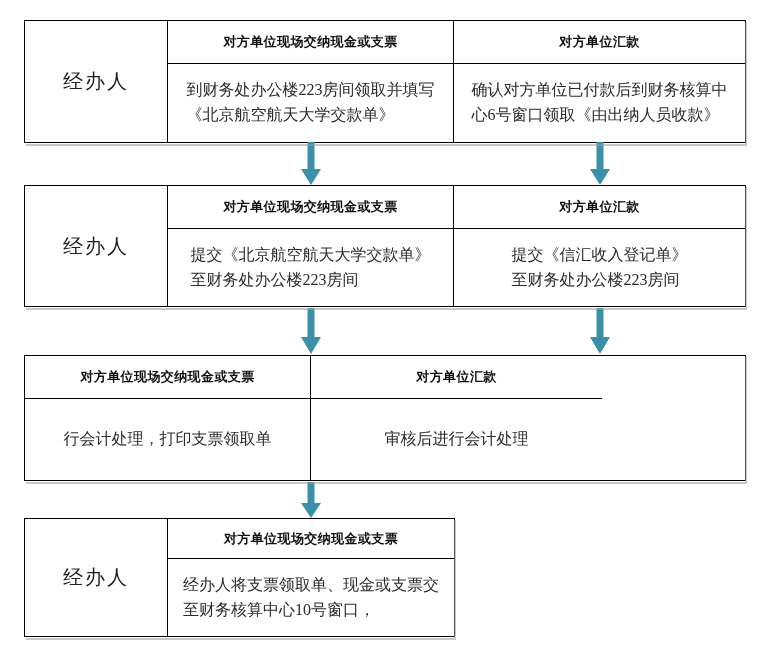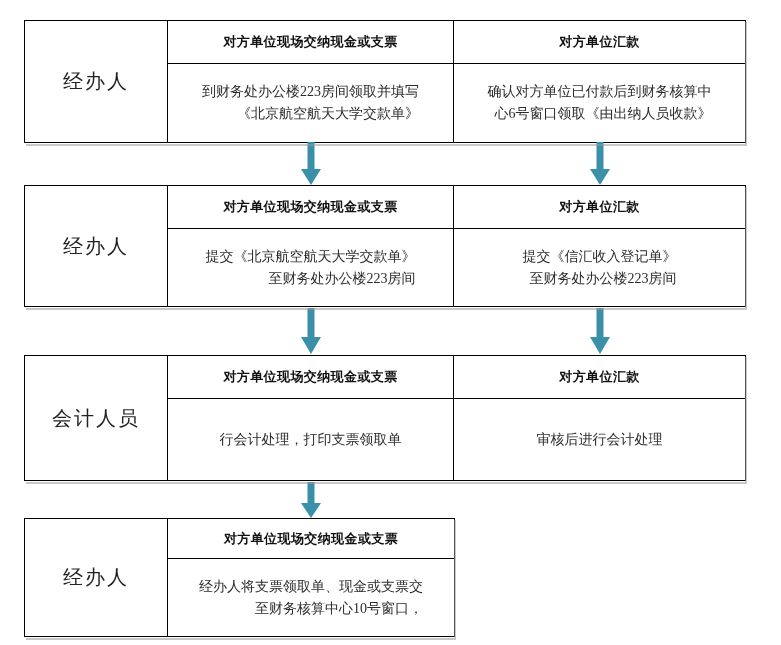--- a/index.html
+++ b/index.html
@@ -68,22 +68,22 @@
     text-align: center;
     padding: 0 6px;
     flex: 0 0 auto;
   }
 
   .col-body {
     box-sizing: border-box;
     display: flex;
     align-items: center;
     justify-content: center;
-    text-align: right;
-    font-size: 14px;
+    text-align: left;
+    font-size: 16px;
     line-height: 1.55;
     color: #2b2b2b;
     padding: 2px 7px;
     flex: 1 1 auto;
   }
   .col-body span { display: block; }
 
   
   .arrow {
     position: absolute;
@@ -143,23 +143,20 @@
       <div class="col-body">
         <div>
           <span>提交《信汇收入登记单》</span>
           <span>至财务处办公楼223房间</span>
         </div>
       </div>
     </div>
   </div>
 
   <div class="block" style="left:24px; top:355px; width:722px; height:126px;">
-    <div class="role-cell" style="width:143px;">
-      <span>会计人员</span>
-    </div>
     <div class="col divider" style="width:286px;">
       <div class="col-head" style="height:43px;">对方单位现场交纳现金或支票</div>
       <div class="col-body">
         <div>
           <span>行会计处理，打印支票领取单</span>
         </div>
       </div>
     </div>
     <div class="col" style="width:291px;">
       <div class="col-head" style="height:43px;">对方单位汇款</div>

